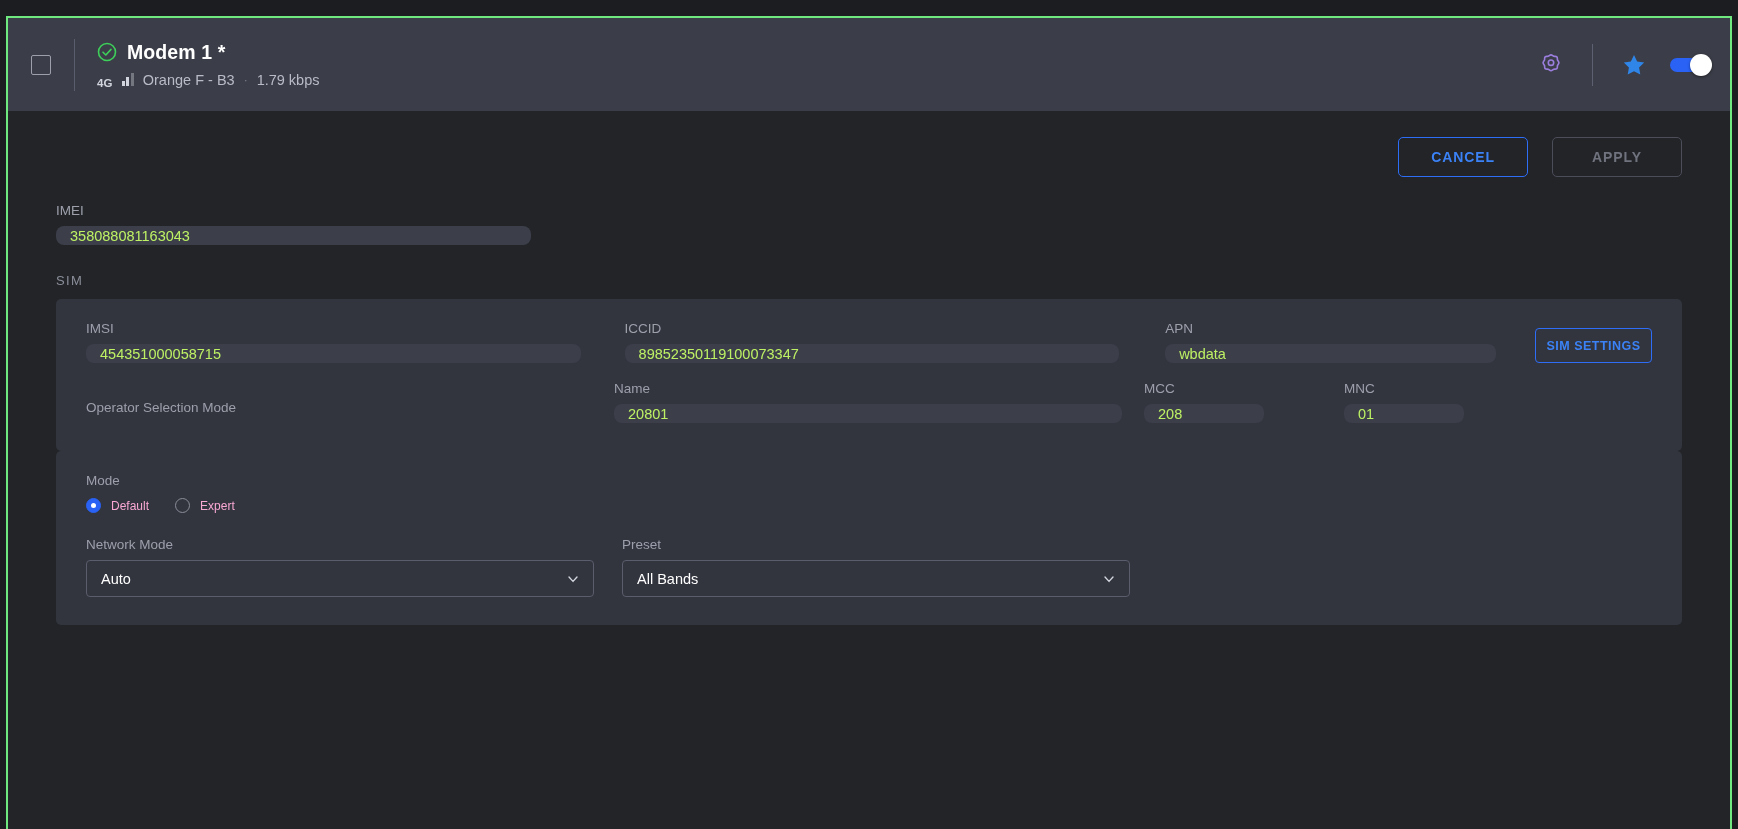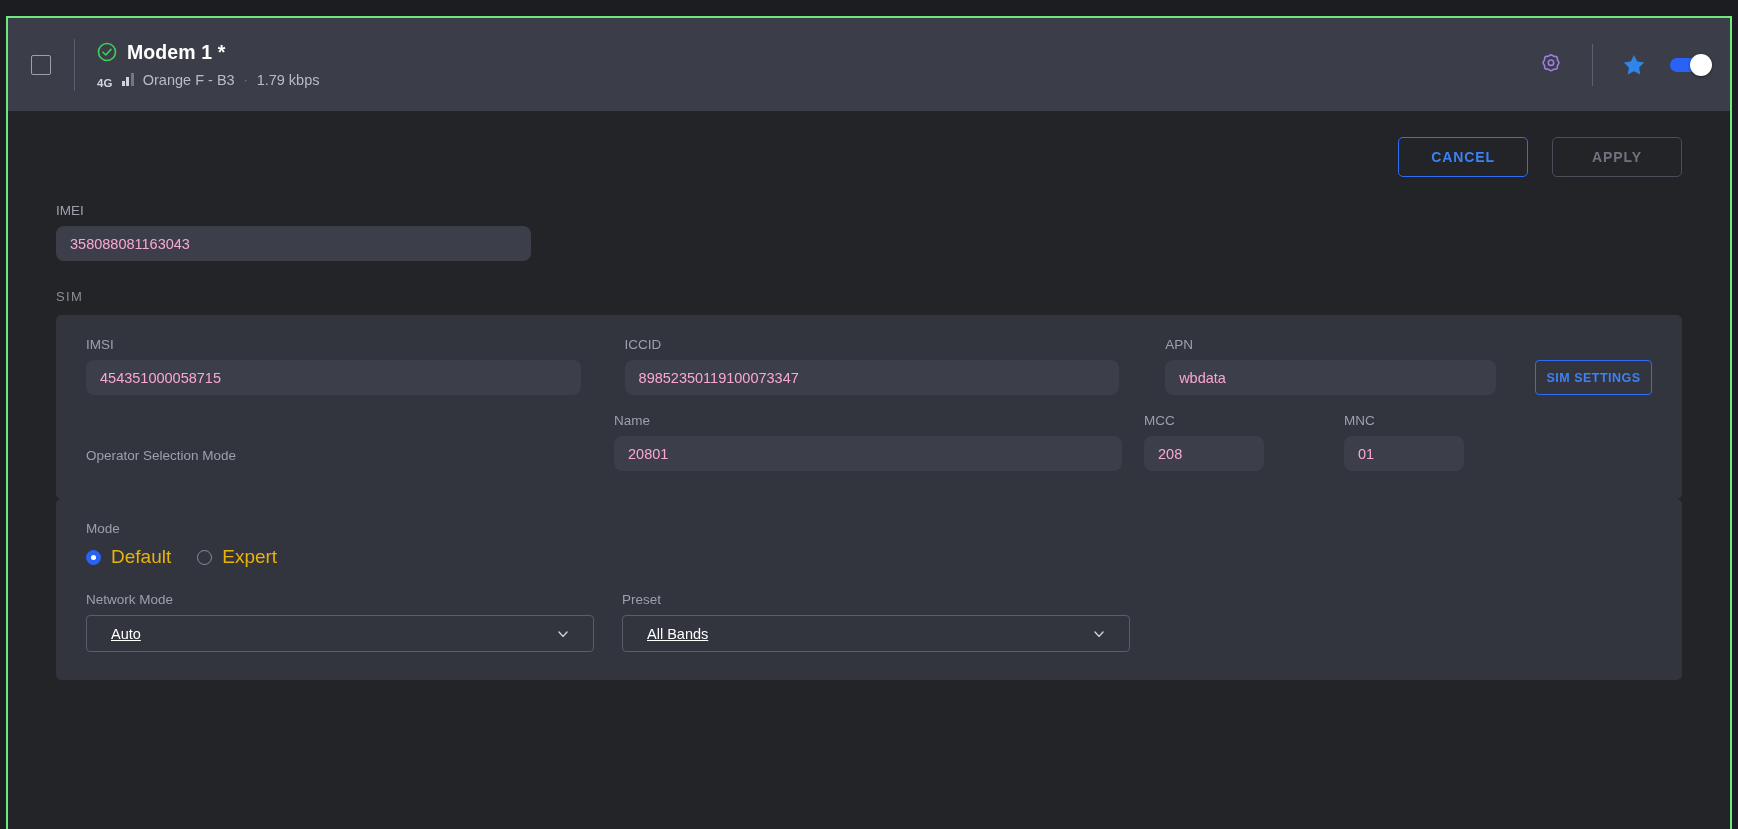--- a/index.html
+++ b/index.html
@@ -140,25 +140,25 @@
     letter-spacing: 1.3px;
     text-transform: uppercase;
   }
 
   .field-label {
     font-size: 13.5px;
     color: #9da0ab;
     margin-bottom: 8px;
   }
   .input {
-    height: 35px;
+    height: 19px;
     background: #3c3e4a;
     border: none;
     border-radius: 8px;
-    color: #f9a8d4;
+    color: #bef264;
     font-size: 14.5px;
     font-family: "Liberation Sans", sans-serif;
     padding: 0 14px;
     width: 100%;
     display: flex; align-items: center;
   }
 
   .card {
     background: #32343e;
     border-radius: 5px;
@@ -208,36 +208,35 @@
   .radio-item { display: flex; align-items: center; gap: 10px; cursor: pointer; }
   .radio {
     width: 15px; height: 15px; border-radius: 50%;
     border: 1.5px solid #8b8e99;
     display: flex; align-items: center; justify-content: center;
   }
   .radio.on { border-color: #2962f5; background: #2962f5; }
   .radio.on::after {
     content: ""; width: 5px; height: 5px; border-radius: 50%; background: #fff;
   }
-  .radio-text { font-size: 19px; color: #eab308; }
+  .radio-text { font-size: 12px; color: #f9a8d4; }
 
   .select-row { display: flex; margin-top: 24px; }
   .col-netmode { width: 508px; }
   .col-preset  { width: 508px; margin-left: 28px; }
   .select {
     height: 37px;
     border: 1px solid #5a5d6b;
     border-radius: 4px;
     background: transparent;
     color: #ffffff;
     font-size: 14.5px;
-    padding: 0 24px;
+    padding: 0 14px;
     display: flex; align-items: center; justify-content: space-between;
     cursor: pointer;
-    text-decoration: underline;
   }
   .chev { width: 12px; height: 12px; flex: none; }
 </style>
 </head>
 <body>
 
 <div id="app">
 
   <div class="header">
     <div class="hdr-check"></div>

